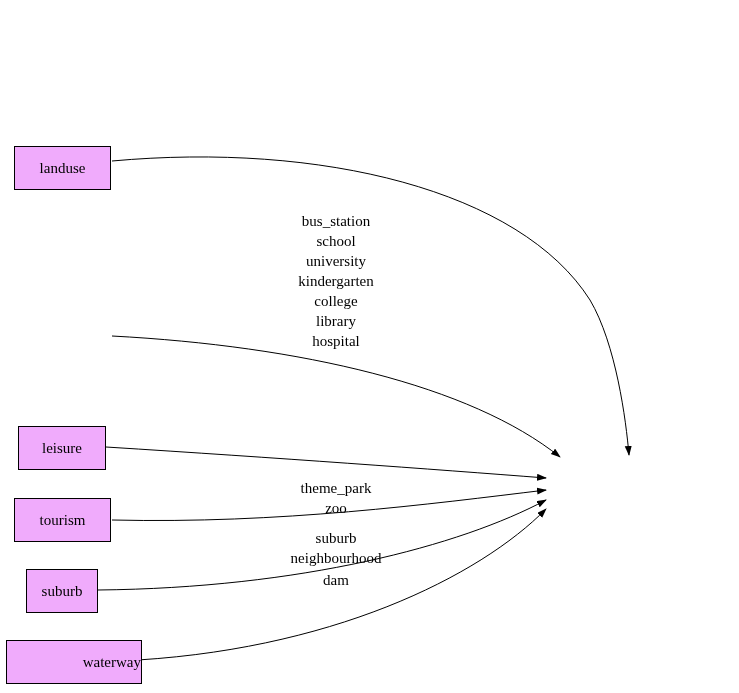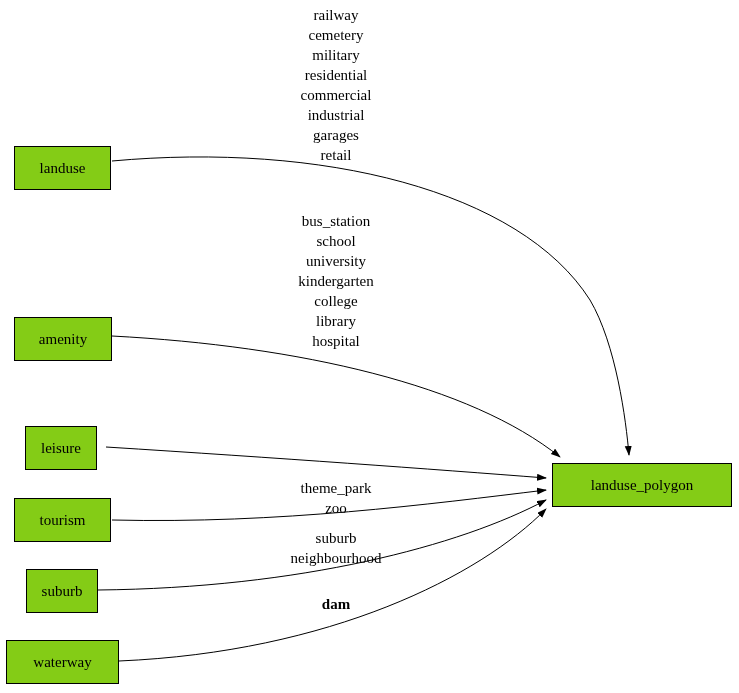--- a/index.html
+++ b/index.html
@@ -20,107 +20,93 @@
     position: absolute;
     left: 0;
     top: 0;
     width: 739px;
     height: 693px;
   }
   .node {
     position: absolute;
     box-sizing: border-box;
     border: 1px solid #000000;
-    background: #84cc16;
+    background: #f0abfc;
     display: flex;
     align-items: center;
     justify-content: center;
     font-size: 15px;
     line-height: 1;
     white-space: nowrap;
   }
   .edge-label {
     position: absolute;
     transform: translateX(-50%);
     text-align: center;
     white-space: pre-line;
     font-size: 15px;
     line-height: 20px;
   }
   
   .n-landuse        { left: 14px;  top: 146px; width: 97px;  height: 44px; }
   .n-amenity        { left: 14px;  top: 317px; width: 98px;  height: 44px; }
-  .n-leisure        { left: 18px;  top: 426px; width: 72px;  height: 44px; margin-left: 7px; }
+  .n-leisure        { left: 18px;  top: 426px; width: 88px;  height: 44px; }
   .n-tourism        { left: 14px;  top: 498px; width: 97px;  height: 44px; }
   .n-place          { left: 26px;  top: 569px; width: 72px;  height: 44px; }
-  .n-waterway       { left: 6px;   top: 640px; width: 113px; height: 44px; }
+  .n-waterway       { left: 6px;   top: 640px; width: 136px; height: 44px; justify-content: flex-end; }
   .n-landuse-polygon{ left: 552px; top: 463px; width: 180px; height: 44px; }
   
   .l-landuse  { left: 336px; top: 5px;   }
   .l-amenity  { left: 336px; top: 211px; }
   .l-leisure  { left: 336px; top: 381px; }
   .l-tourism  { left: 336px; top: 478px; }
   .l-place    { left: 336px; top: 528px; }
-  .l-waterway { left: 336px; top: 594px; font-weight: bold; }
+  .l-waterway { left: 336px; top: 570px; }
 </style>
 </head>
 <body>
 
 <div class="canvas">
 
   <svg class="edges-svg" viewBox="0 0 739 693" xmlns="http://www.w3.org/2000/svg">
     <defs>
       <marker id="arrow" markerWidth="10" markerHeight="8" refX="9" refY="3.5" orient="auto">
         <path d="M0,0 L10,3.5 L0,7 Z" fill="#000000"></path>
       </marker>
     </defs>
     <path d="M 112 161 C 320 142 520 190 590 300 C 616 344 626 420 629 455" fill="none" stroke="#000000" stroke-width="1" marker-end="url(#arrow)"></path>
     <path d="M 112 336 C 300 346 470 385 560 457" fill="none" stroke="#000000" stroke-width="1" marker-end="url(#arrow)"></path>
     <path d="M 106 447 C 280 458 430 469 546 478" fill="none" stroke="#000000" stroke-width="1" marker-end="url(#arrow)"></path>
     <path d="M 112 520 C 280 524 430 504 546 490" fill="none" stroke="#000000" stroke-width="1" marker-end="url(#arrow)"></path>
     <path d="M 98 590 C 300 588 460 546 546 500" fill="none" stroke="#000000" stroke-width="1" marker-end="url(#arrow)"></path>
     <path d="M 119 661 C 330 652 480 576 546 509" fill="none" stroke="#000000" stroke-width="1" marker-end="url(#arrow)"></path>
   </svg>
 
-  <div class="edge-label l-landuse">railway
-cemetery
-military
-residential
-commercial
-industrial
-garages
-retail</div>
   <div class="edge-label l-amenity">bus_station
 school
 university
 kindergarten
 college
 library
 hospital</div>
   <div class="edge-label l-tourism">theme_park
 zoo</div>
   <div class="edge-label l-place">suburb
 neighbourhood</div>
   <div class="edge-label l-waterway">dam</div>
 
   <div class="node n-landuse">
     <span>landuse</span>
   </div>
-  <div class="node n-amenity">
-    <span>amenity</span>
-  </div>
   <div class="node n-leisure">
     <span>leisure</span>
   </div>
   <div class="node n-tourism">
     <span>tourism</span>
   </div>
   <div class="node n-place">
     <span>suburb</span>
   </div>
   <div class="node n-waterway">
     <span>waterway</span>
   </div>
-  <div class="node n-landuse-polygon">
-    <span>landuse_polygon</span>
-  </div>
 
 </div>
 
 </body></html>

